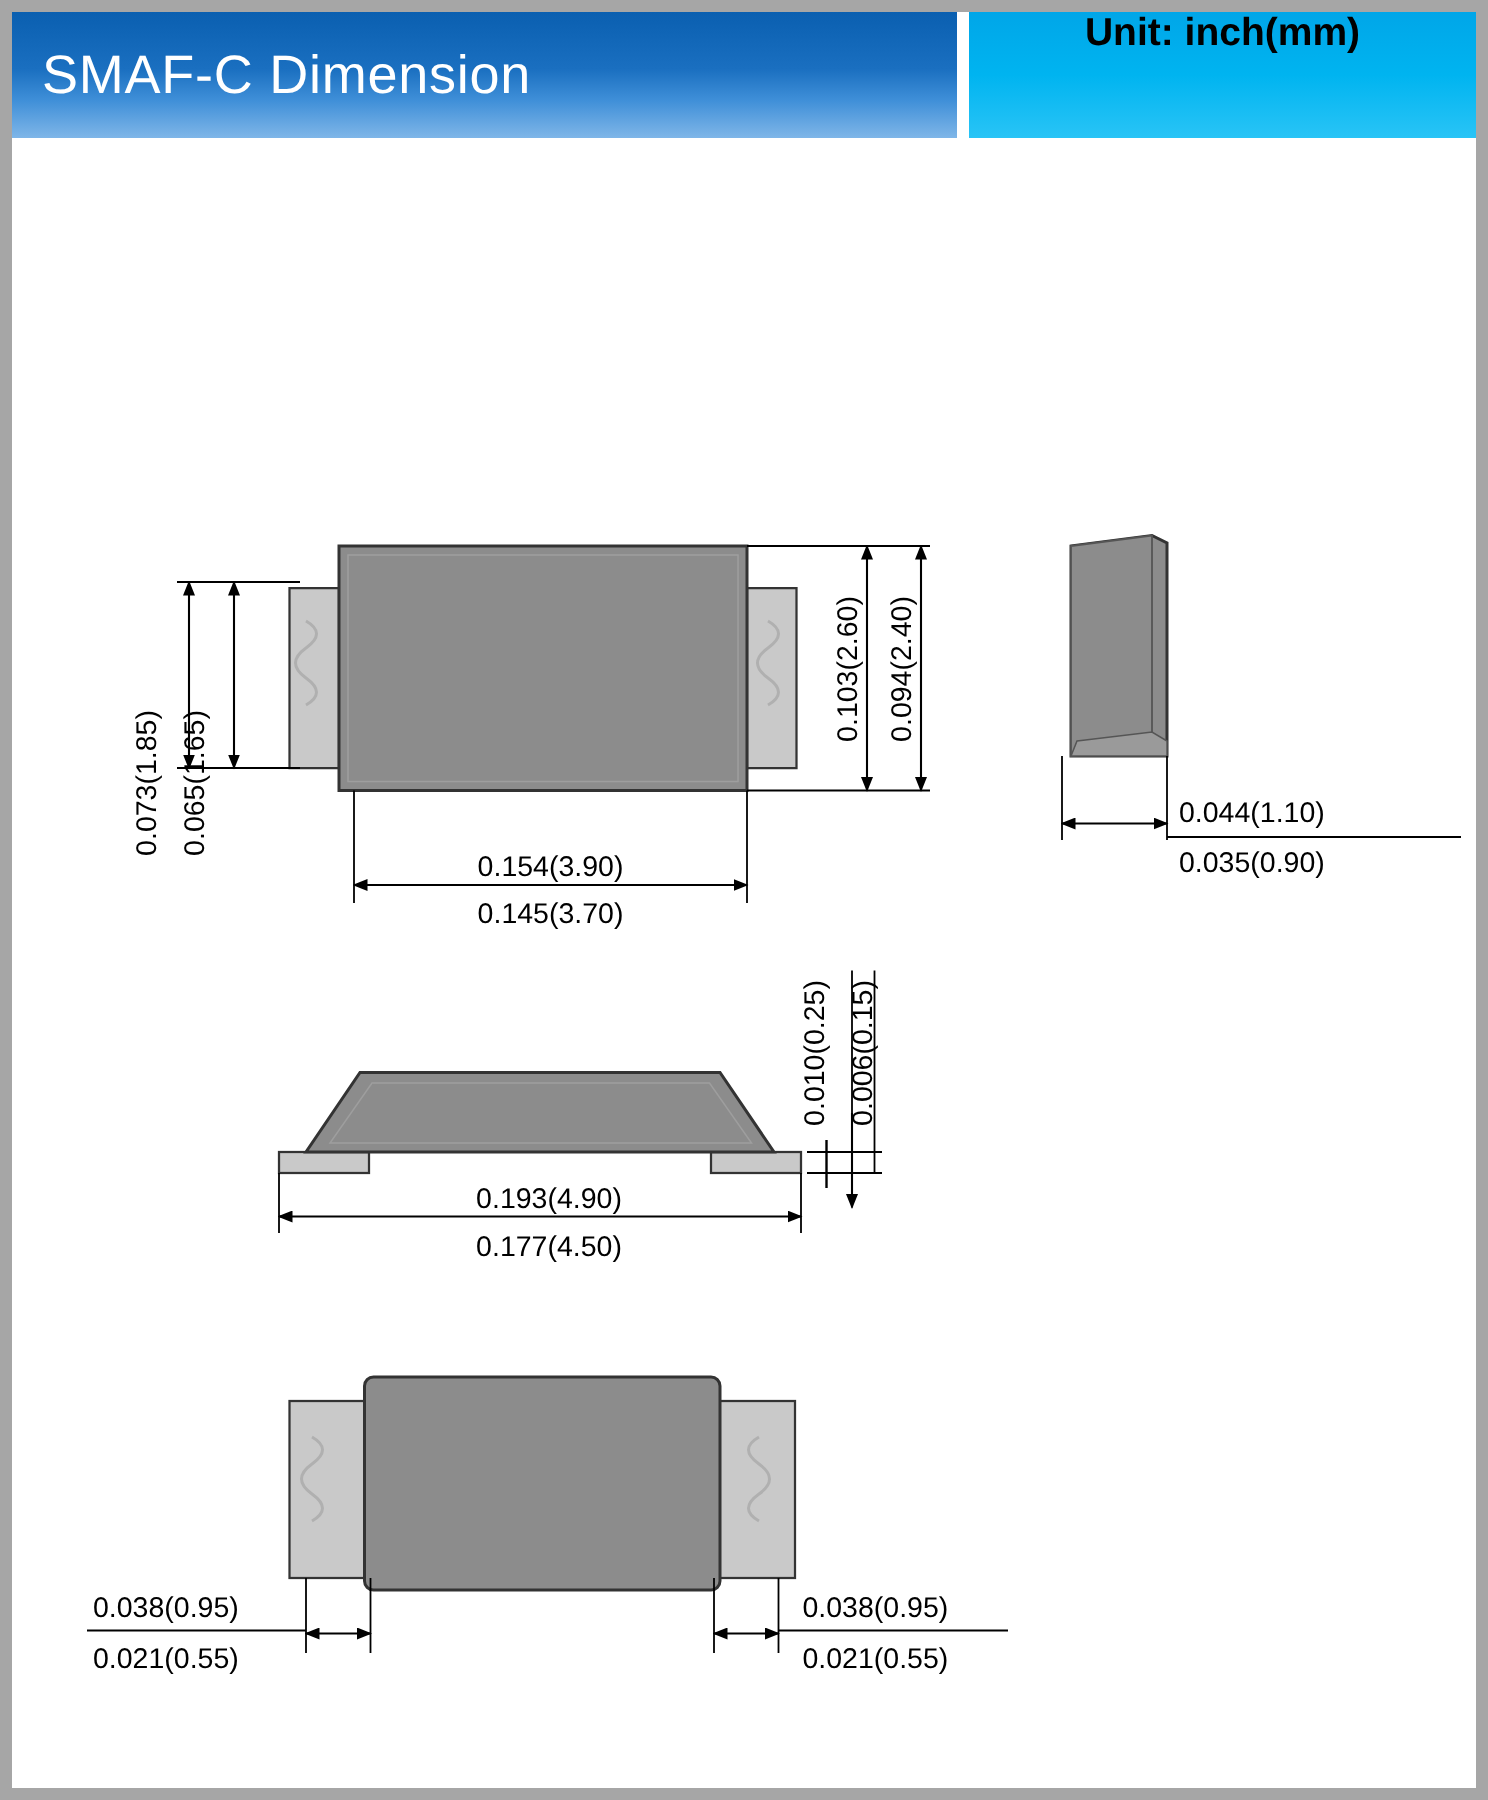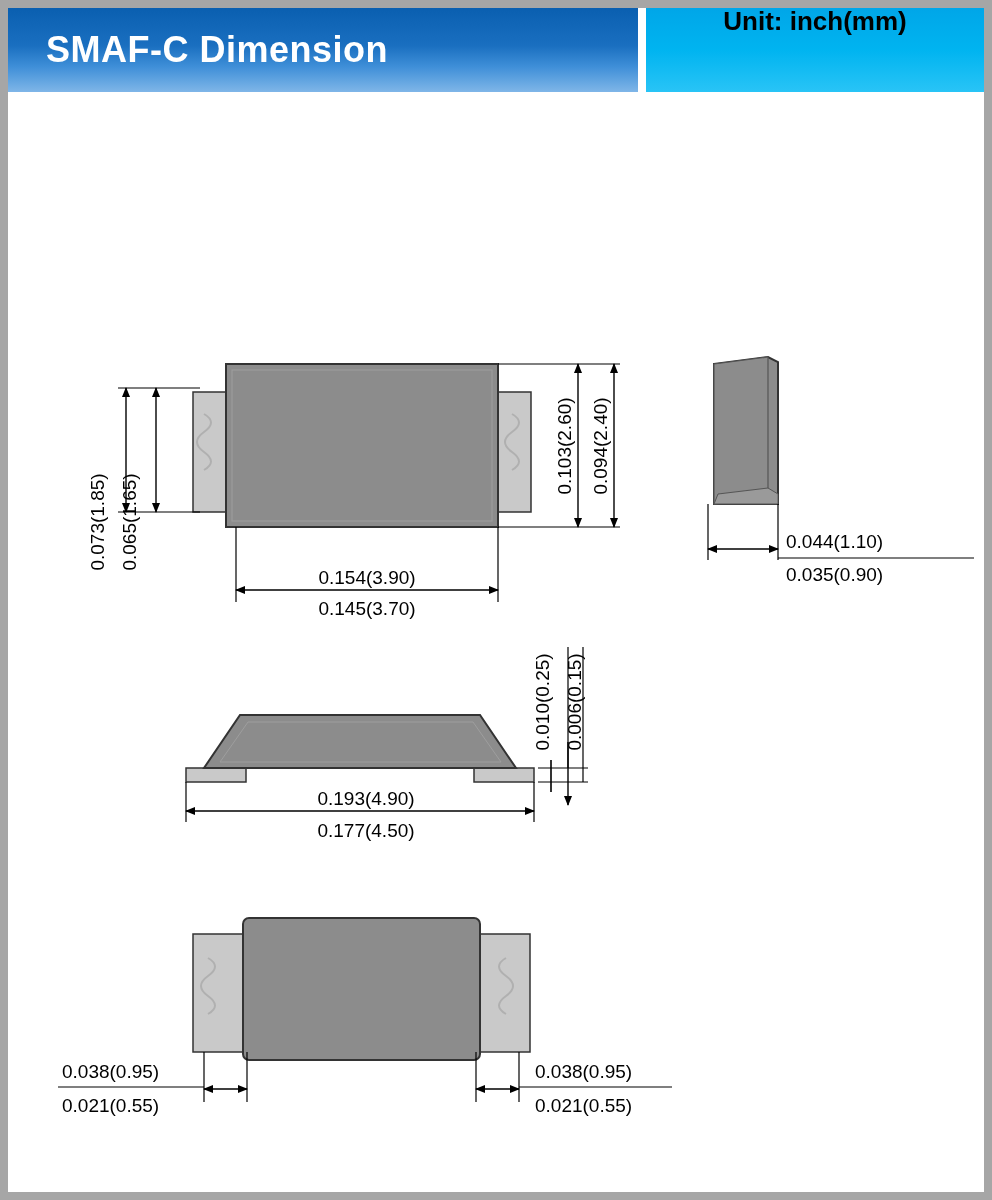--- a/index.html
+++ b/index.html
@@ -44,22 +44,22 @@
     width: 630px;
     height: 84px;
     background: linear-gradient(to bottom, #0a5fb0 0%, #1a6fc0 45%, #3f8fd8 70%, #7fb6e8 100%);
     display: flex;
     align-items: center;
     box-sizing: border-box;
   }
   .title-text {
     color: #ffffff;
     font-size: 36px;
-    font-weight: 700;
-    padding-left: 38px;
+    font-weight: 400;
+    padding-left: 20px;
     letter-spacing: 0.5px;
     line-height: 1;
     text-align: center;
   }
   .gap {
     width: 8px;
     background: #ffffff;
   }
   .unit-box {
     position: relative;

